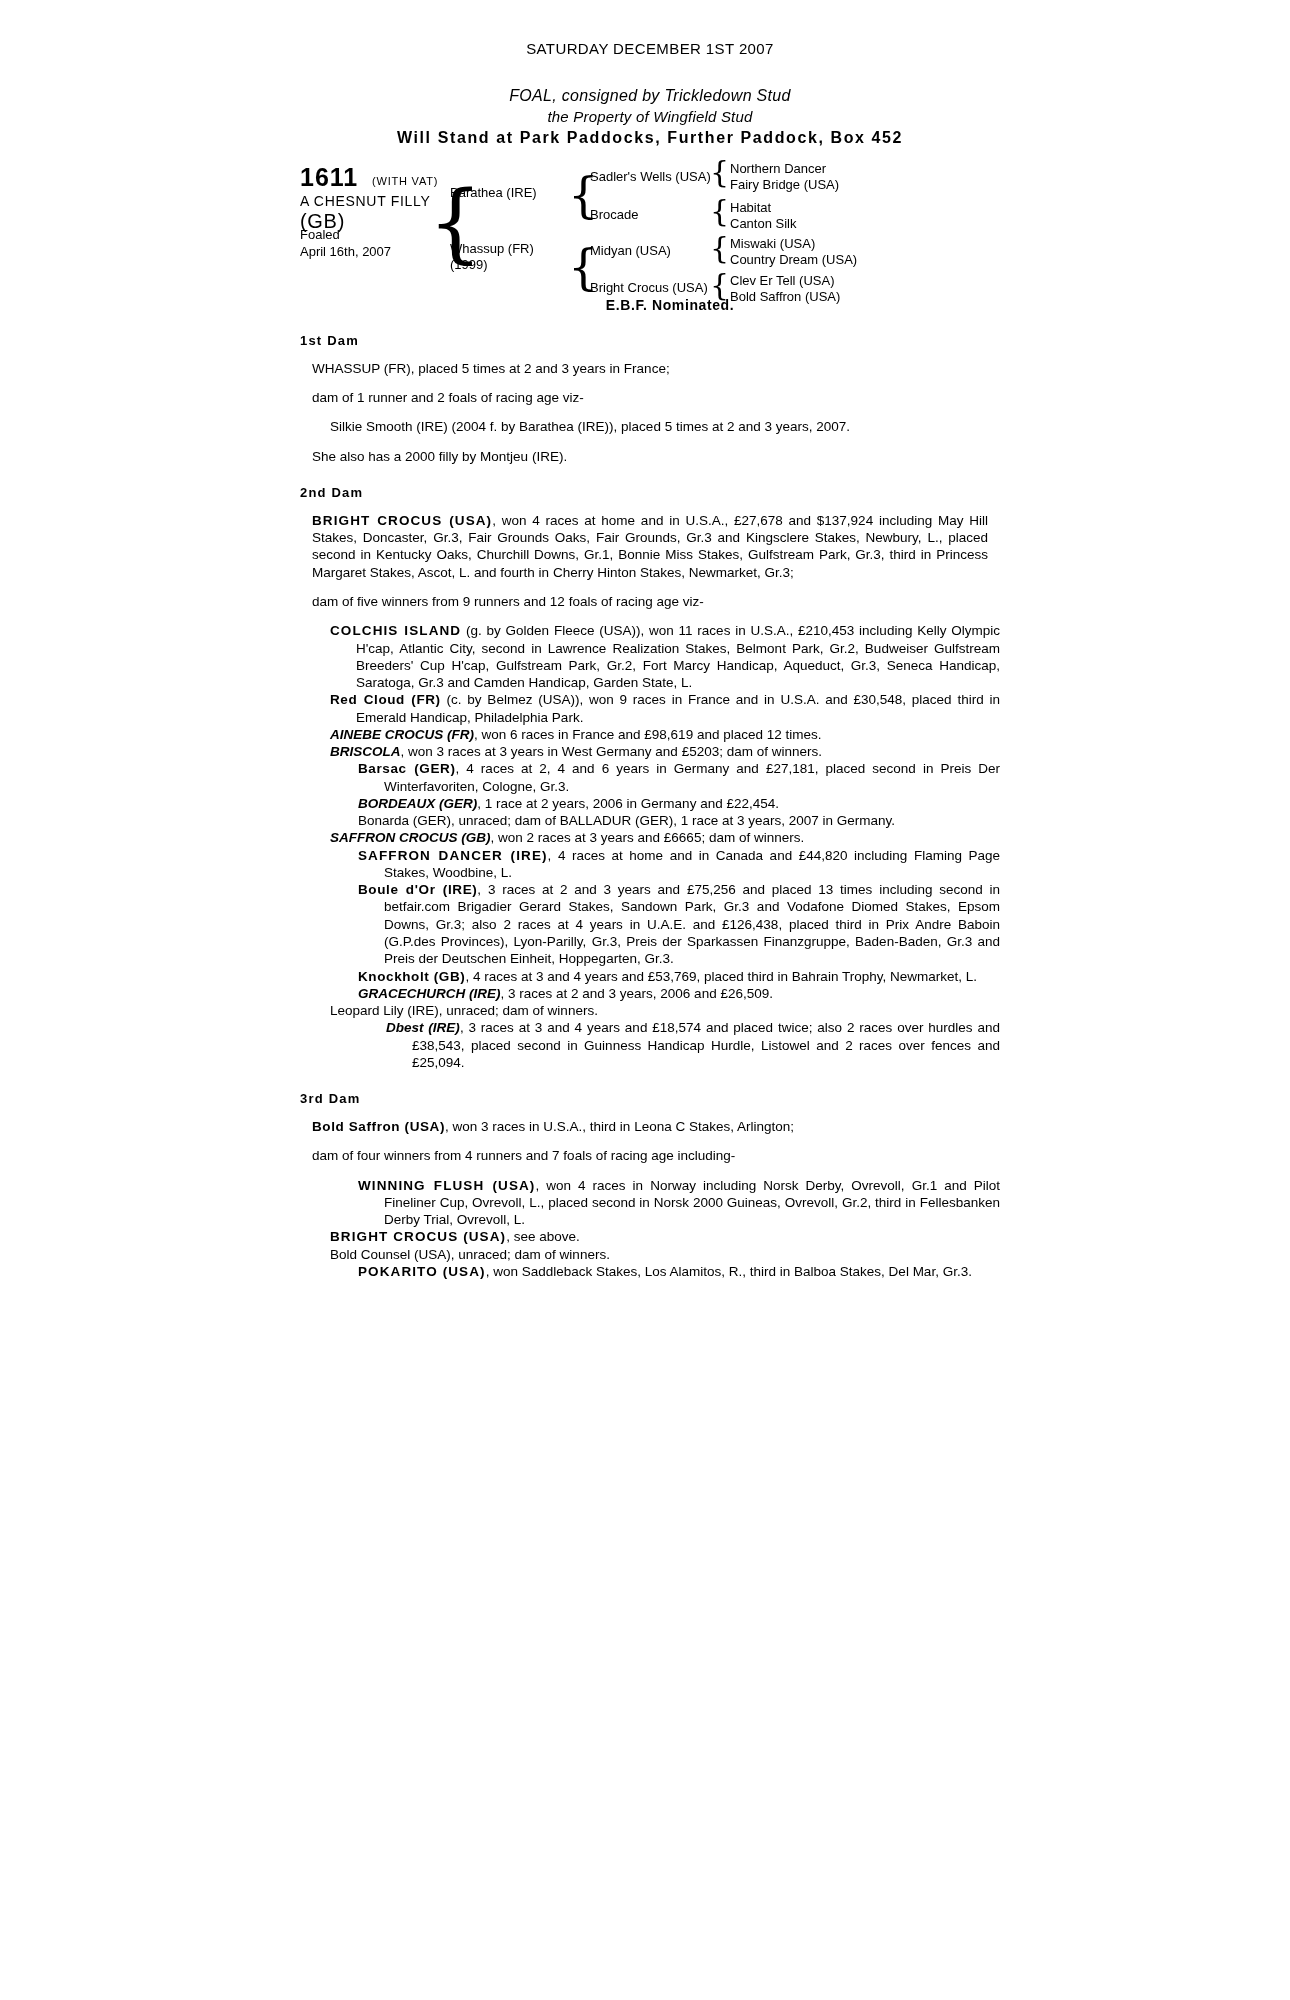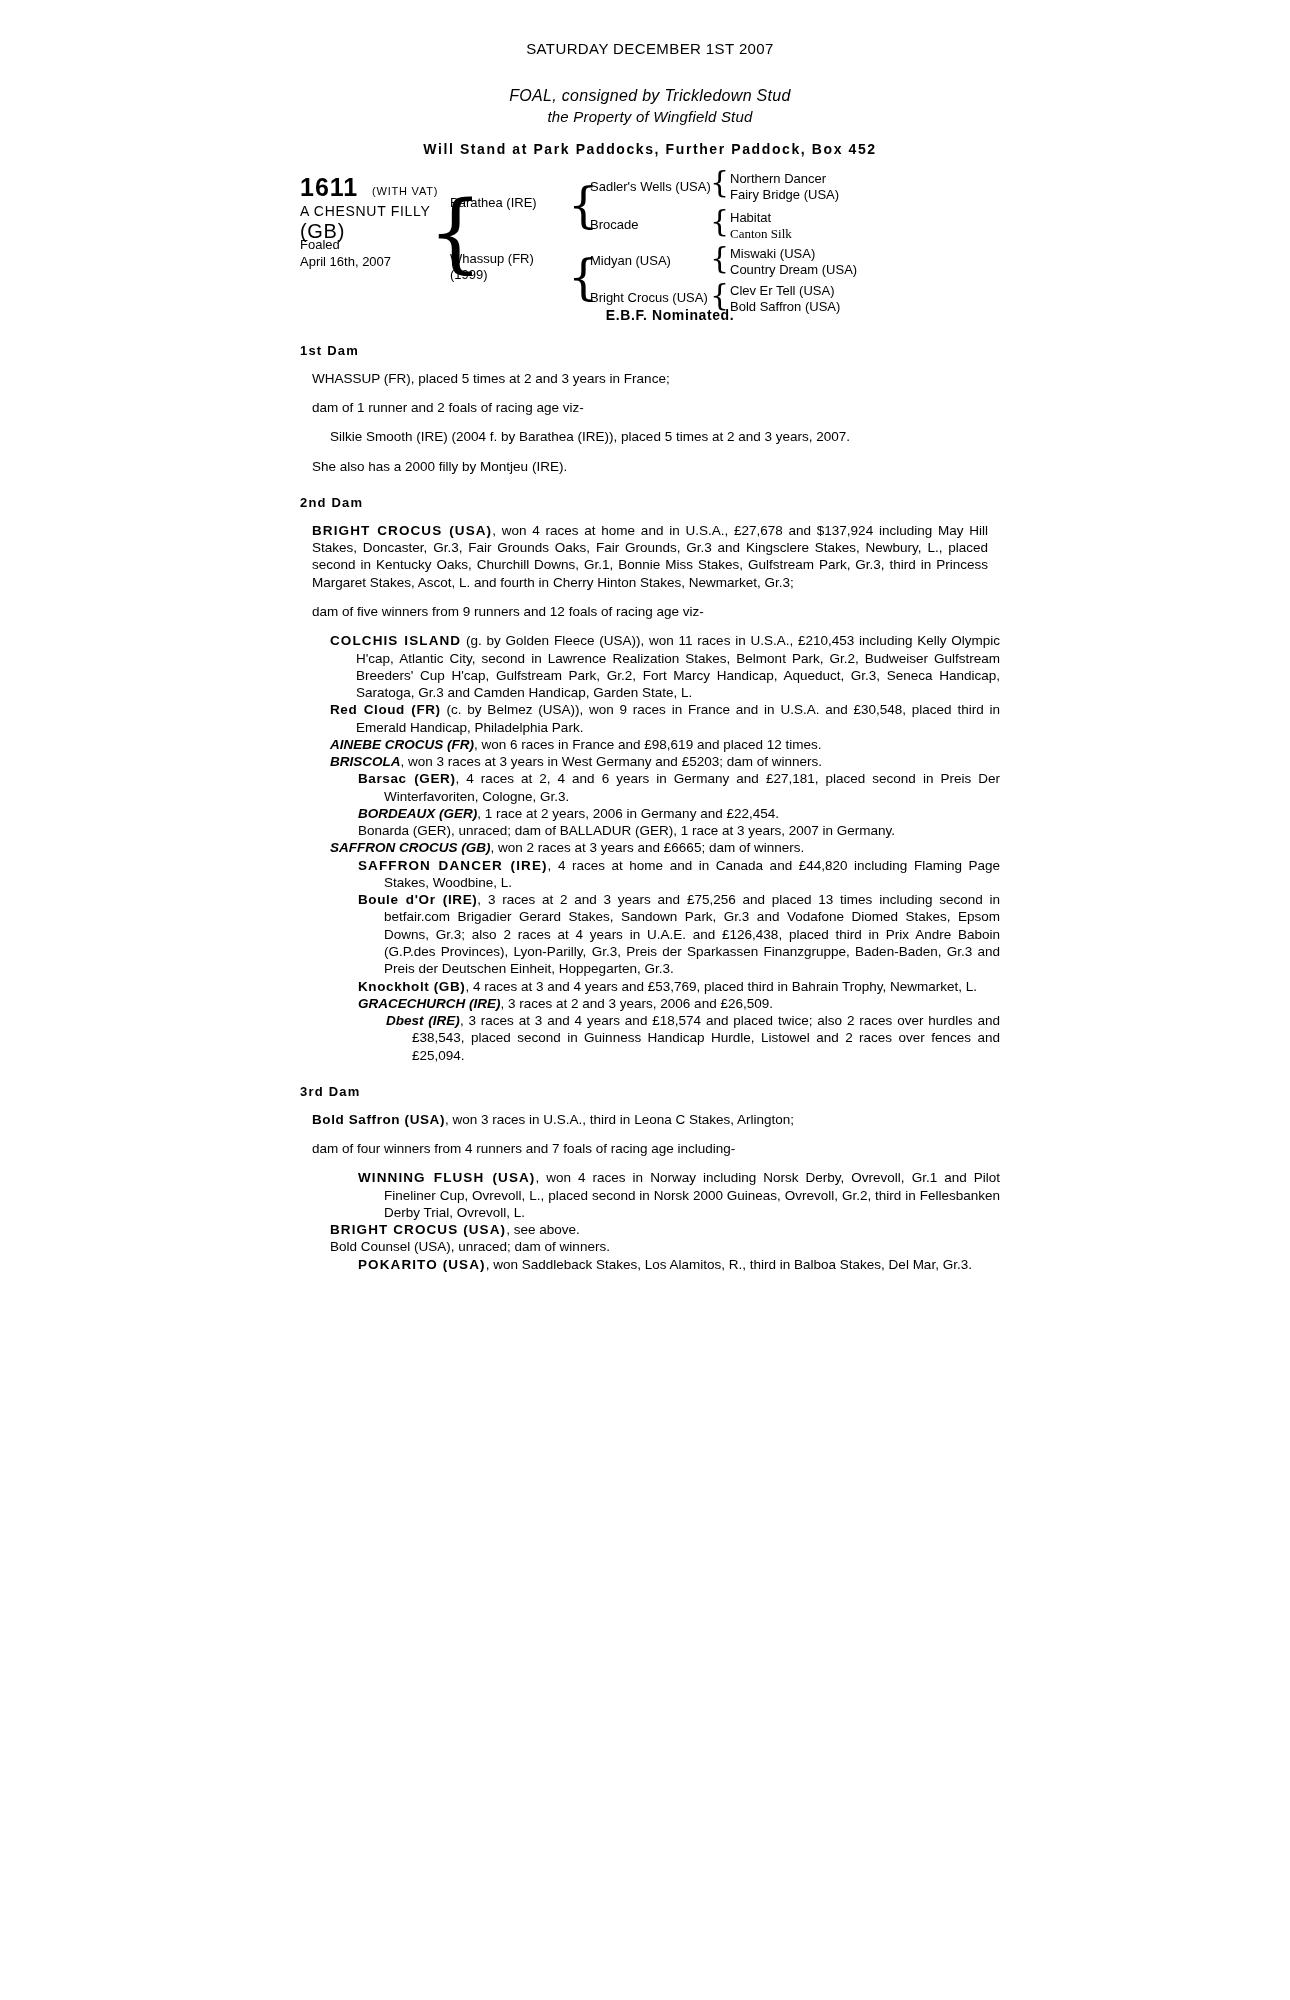--- a/index.html
+++ b/index.html
@@ -42,24 +42,24 @@
   }
   .property {
     text-align: center;
     font-style: italic;
     font-size: 15px;
     letter-spacing: 0.2px;
     line-height: 1.35;
   }
   .stand {
     text-align: center;
-    font-size: 14px;
+    font-size: 16px;
     font-weight: bold;
     letter-spacing: 1.6px;
-    margin-top: 14px;
+    margin-top: 2px;
     margin-bottom: 16px;
   }
 
   
   .ped {
     position: relative;
     height: 130px;
     font-size: 13px;
     margin-top: 10px;
   }
@@ -125,21 +125,21 @@
   }
 
   .g1 { position: absolute; left: 290px; top: 6px; }
   .g2 { position: absolute; left: 290px; top: 44px; }
   .g3 { position: absolute; left: 290px; top: 80px; }
   .g4 { position: absolute; left: 290px; top: 117px; }
 
   .gg1 { position: absolute; left: 430px; top: -2px; }
   .gg2 { position: absolute; left: 430px; top: 14px; }
   .gg3 { position: absolute; left: 430px; top: 37px; }
-  .gg4 { position: absolute; left: 430px; top: 53px; font-family: Liberation Serif, serif; }
+  .gg4 { position: absolute; left: 430px; top: 53px; }
   .gg5 { position: absolute; left: 430px; top: 73px; }
   .gg6 { position: absolute; left: 430px; top: 89px; }
   .gg7 { position: absolute; left: 430px; top: 110px; }
   .gg8 { position: absolute; left: 430px; top: 126px; }
 
   
   .brace {
     position: absolute;
     font-family: "DejaVu Serif", serif;
     font-weight: 300;
@@ -250,20 +250,21 @@
         <p class="l1 hang2"><span class="iname">AINEBE CROCUS (FR)</span><span>, won 6 races in France and £98,619 and placed 12 times.</span></p>
         <p class="l1 hang2"><span class="iname">BRISCOLA</span><span>, won 3 races at 3 years in West Germany and £5203; dam of winners.</span></p>
         <p class="l2 hang2"><span class="spi">Barsac (GER)</span><span>, 4 races at 2, 4 and 6 years in Germany and £27,181, placed second in Preis Der Winterfavoriten, Cologne, Gr.3.</span></p>
         <p class="l2 hang2"><span class="iname">BORDEAUX (GER)</span><span>, 1 race at 2 years, 2006 in Germany and £22,454.</span></p>
         <p class="l2 hang2"><span>Bonarda (GER)</span><span>, unraced; dam of BALLADUR (GER), 1 race at 3 years, 2007 in Germany.</span></p>
         <p class="l1 hang2"><span class="iname">SAFFRON CROCUS (GB)</span><span>, won 2 races at 3 years and £6665; dam of winners.</span></p>
         <p class="l2 hang2"><span class="sp">SAFFRON DANCER (IRE)</span><span>, 4 races at home and in Canada and £44,820 including Flaming Page Stakes, Woodbine, L.</span></p>
         <p class="l2 hang2"><span class="spi">Boule d'Or (IRE)</span><span>, 3 races at 2 and 3 years and £75,256 and placed 13 times including second in betfair.com Brigadier Gerard Stakes, Sandown Park, Gr.3 and Vodafone Diomed Stakes, Epsom Downs, Gr.3; also 2 races at 4 years in U.A.E. and £126,438, placed third in Prix Andre Baboin (G.P.des Provinces), Lyon-Parilly, Gr.3, Preis der Sparkassen Finanzgruppe, Baden-Baden, Gr.3 and Preis der Deutschen Einheit, Hoppegarten, Gr.3.</span></p>
         <p class="l2 hang2"><span class="spi">Knockholt (GB)</span><span>, 4 races at 3 and 4 years and £53,769, placed third in Bahrain Trophy, Newmarket, L.</span></p>
         <p class="l2 hang2"><span class="iname">GRACECHURCH (IRE)</span><span>, 3 races at 2 and 3 years, 2006 and £26,509.</span></p>
+        <p class="l1 hang2"><span>Leopard Lily (IRE)</span><span>, unraced; dam of winners.</span></p>
         <p class="l3 hang2"><span class="iname">Dbest (IRE)</span><span>, 3 races at 3 and 4 years and £18,574 and placed twice; also 2 races over hurdles and £38,543, placed second in Guinness Handicap Hurdle, Listowel and 2 races over fences and £25,094.</span></p>
       </div>
 
     <div class="dam-head">3rd Dam</div>
     <p class="l0"><span class="spi">Bold Saffron (USA)</span><span>, won 3 races in U.S.A., third in Leona C Stakes, Arlington;</span></p>
     <p class="l0">dam of four winners from 4 runners and 7 foals of racing age including-</p>
     <div id="dam3-progeny">
         <p class="l2 hang2"><span class="sp">WINNING FLUSH (USA)</span><span>, won 4 races in Norway including Norsk Derby, Ovrevoll, Gr.1 and Pilot Fineliner Cup, Ovrevoll, L., placed second in Norsk 2000 Guineas, Ovrevoll, Gr.2, third in Fellesbanken Derby Trial, Ovrevoll, L.</span></p>
         <p class="l1 hang2"><span class="sp">BRIGHT CROCUS (USA)</span><span>, see above.</span></p>
         <p class="l1 hang2"><span>Bold Counsel (USA)</span><span>, unraced; dam of winners.</span></p>

